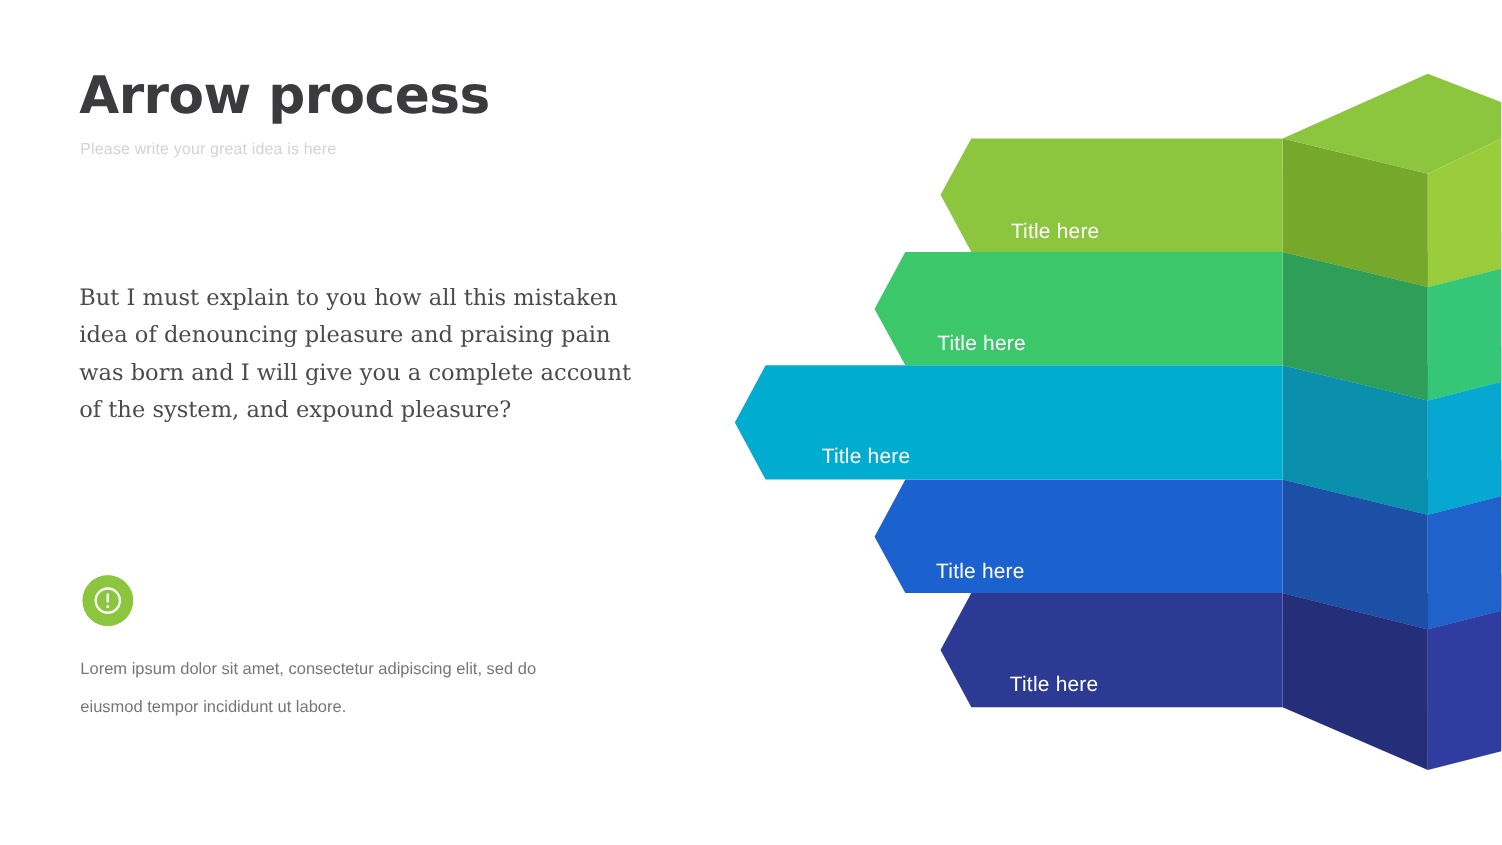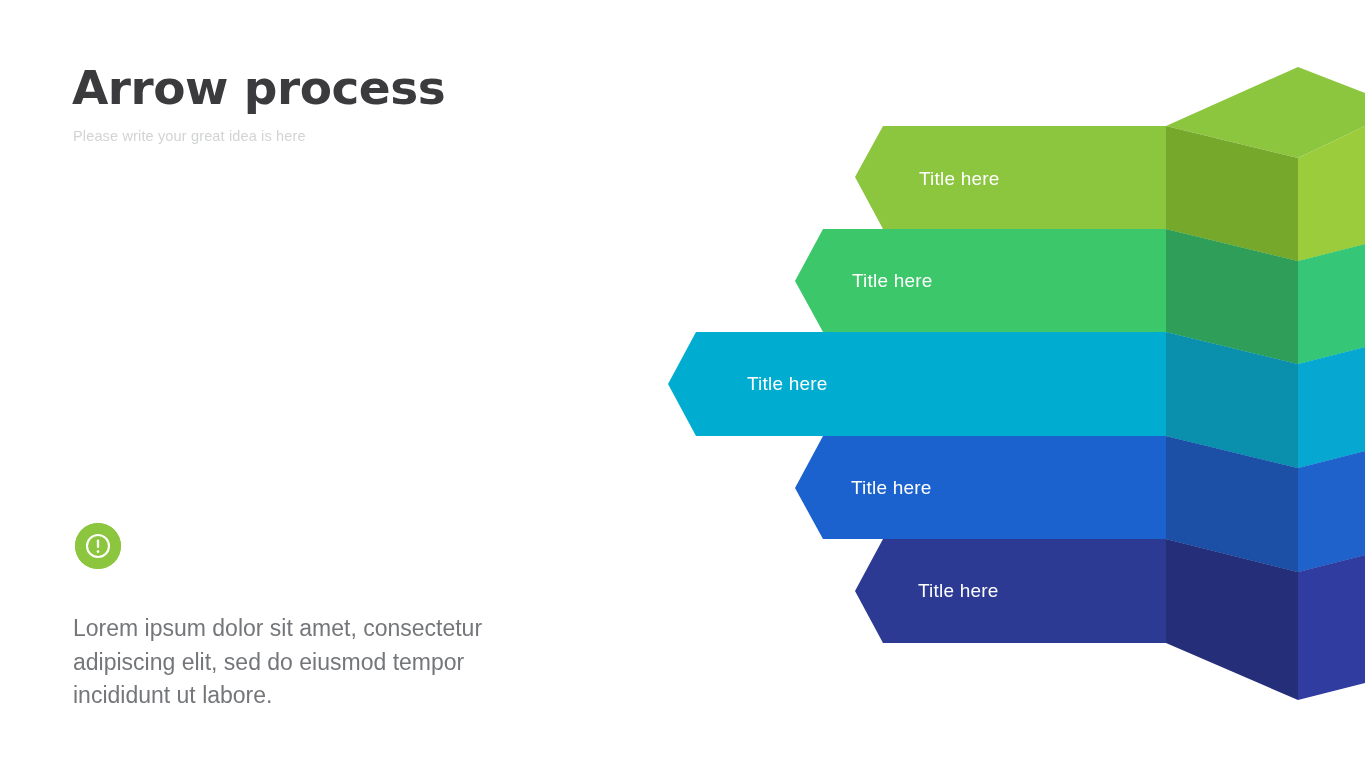--- a/index.html
+++ b/index.html
@@ -43,61 +43,63 @@
   }
 
   .info-badge{
     position:absolute;left:75px;top:523px;
     width:46px;height:46px;border-radius:50%;
     background:#8CC63E;
   }
   .info-badge svg{display:block;}
 
   .caption-paragraph{
-    position:absolute;left:73px;top:612px;width:440px;
+    position:absolute;left:73px;top:592px;width:440px;
     font-family:"Liberation Sans", sans-serif;
-    font-size:23px;
+    font-size:15px;
     line-height:33.5px;
     color:#747679;
   }
 
   
   .arrow-graphic{
     position:absolute;left:0;top:0;width:1365px;height:768px;
     pointer-events:none;
   }
   .arrow-graphic svg{display:block;width:1365px;height:768px;}
 
   .arrow-labels{position:absolute;left:0;top:0;width:1365px;height:768px;}
   .arrow-label{
     position:absolute;
     font-family:"Liberation Sans", sans-serif;
     font-size:19px;
     color:#ffffff;
     letter-spacing:0.2px;
     white-space:nowrap;
     text-shadow:0 0 1px rgba(0,0,0,0.04);
+    margin-top:32px;
   }
   .lbl-1{left:919px;top:168px;}
   .lbl-2{left:852px;top:270px;}
   .lbl-3{left:747px;top:373px;}
   .lbl-4{left:851px;top:477px;}
   .lbl-5{left:918px;top:580px;}
 </style>
 </head>
 <body>
 
 <div class="slide">
 
   <div class="left-col">
 
     <div class="page-title">Arrow process</div>
 
     <div class="page-subtitle">Please write your great idea is here</div>
 
+    <div class="body-paragraph">But I must explain to you how all this mistaken idea of denouncing pleasure and praising pain was born and I will give you a complete account of the system, and expound pleasure?</div>
 
     <div class="info-badge">
       <svg width="46" height="46" viewBox="0 0 46 46" aria-hidden="true">
         <circle cx="23" cy="23" r="23" fill="#8CC63E"></circle>
         <circle cx="23" cy="23" r="11" fill="none" stroke="#ffffff" stroke-width="2.1"></circle>
         <rect x="21.85" y="16.4" width="2.3" height="8.6" rx="1.1" fill="#ffffff"></rect>
         <circle cx="23" cy="28.6" r="1.35" fill="#ffffff"></circle>
       </svg>
     </div>
 

